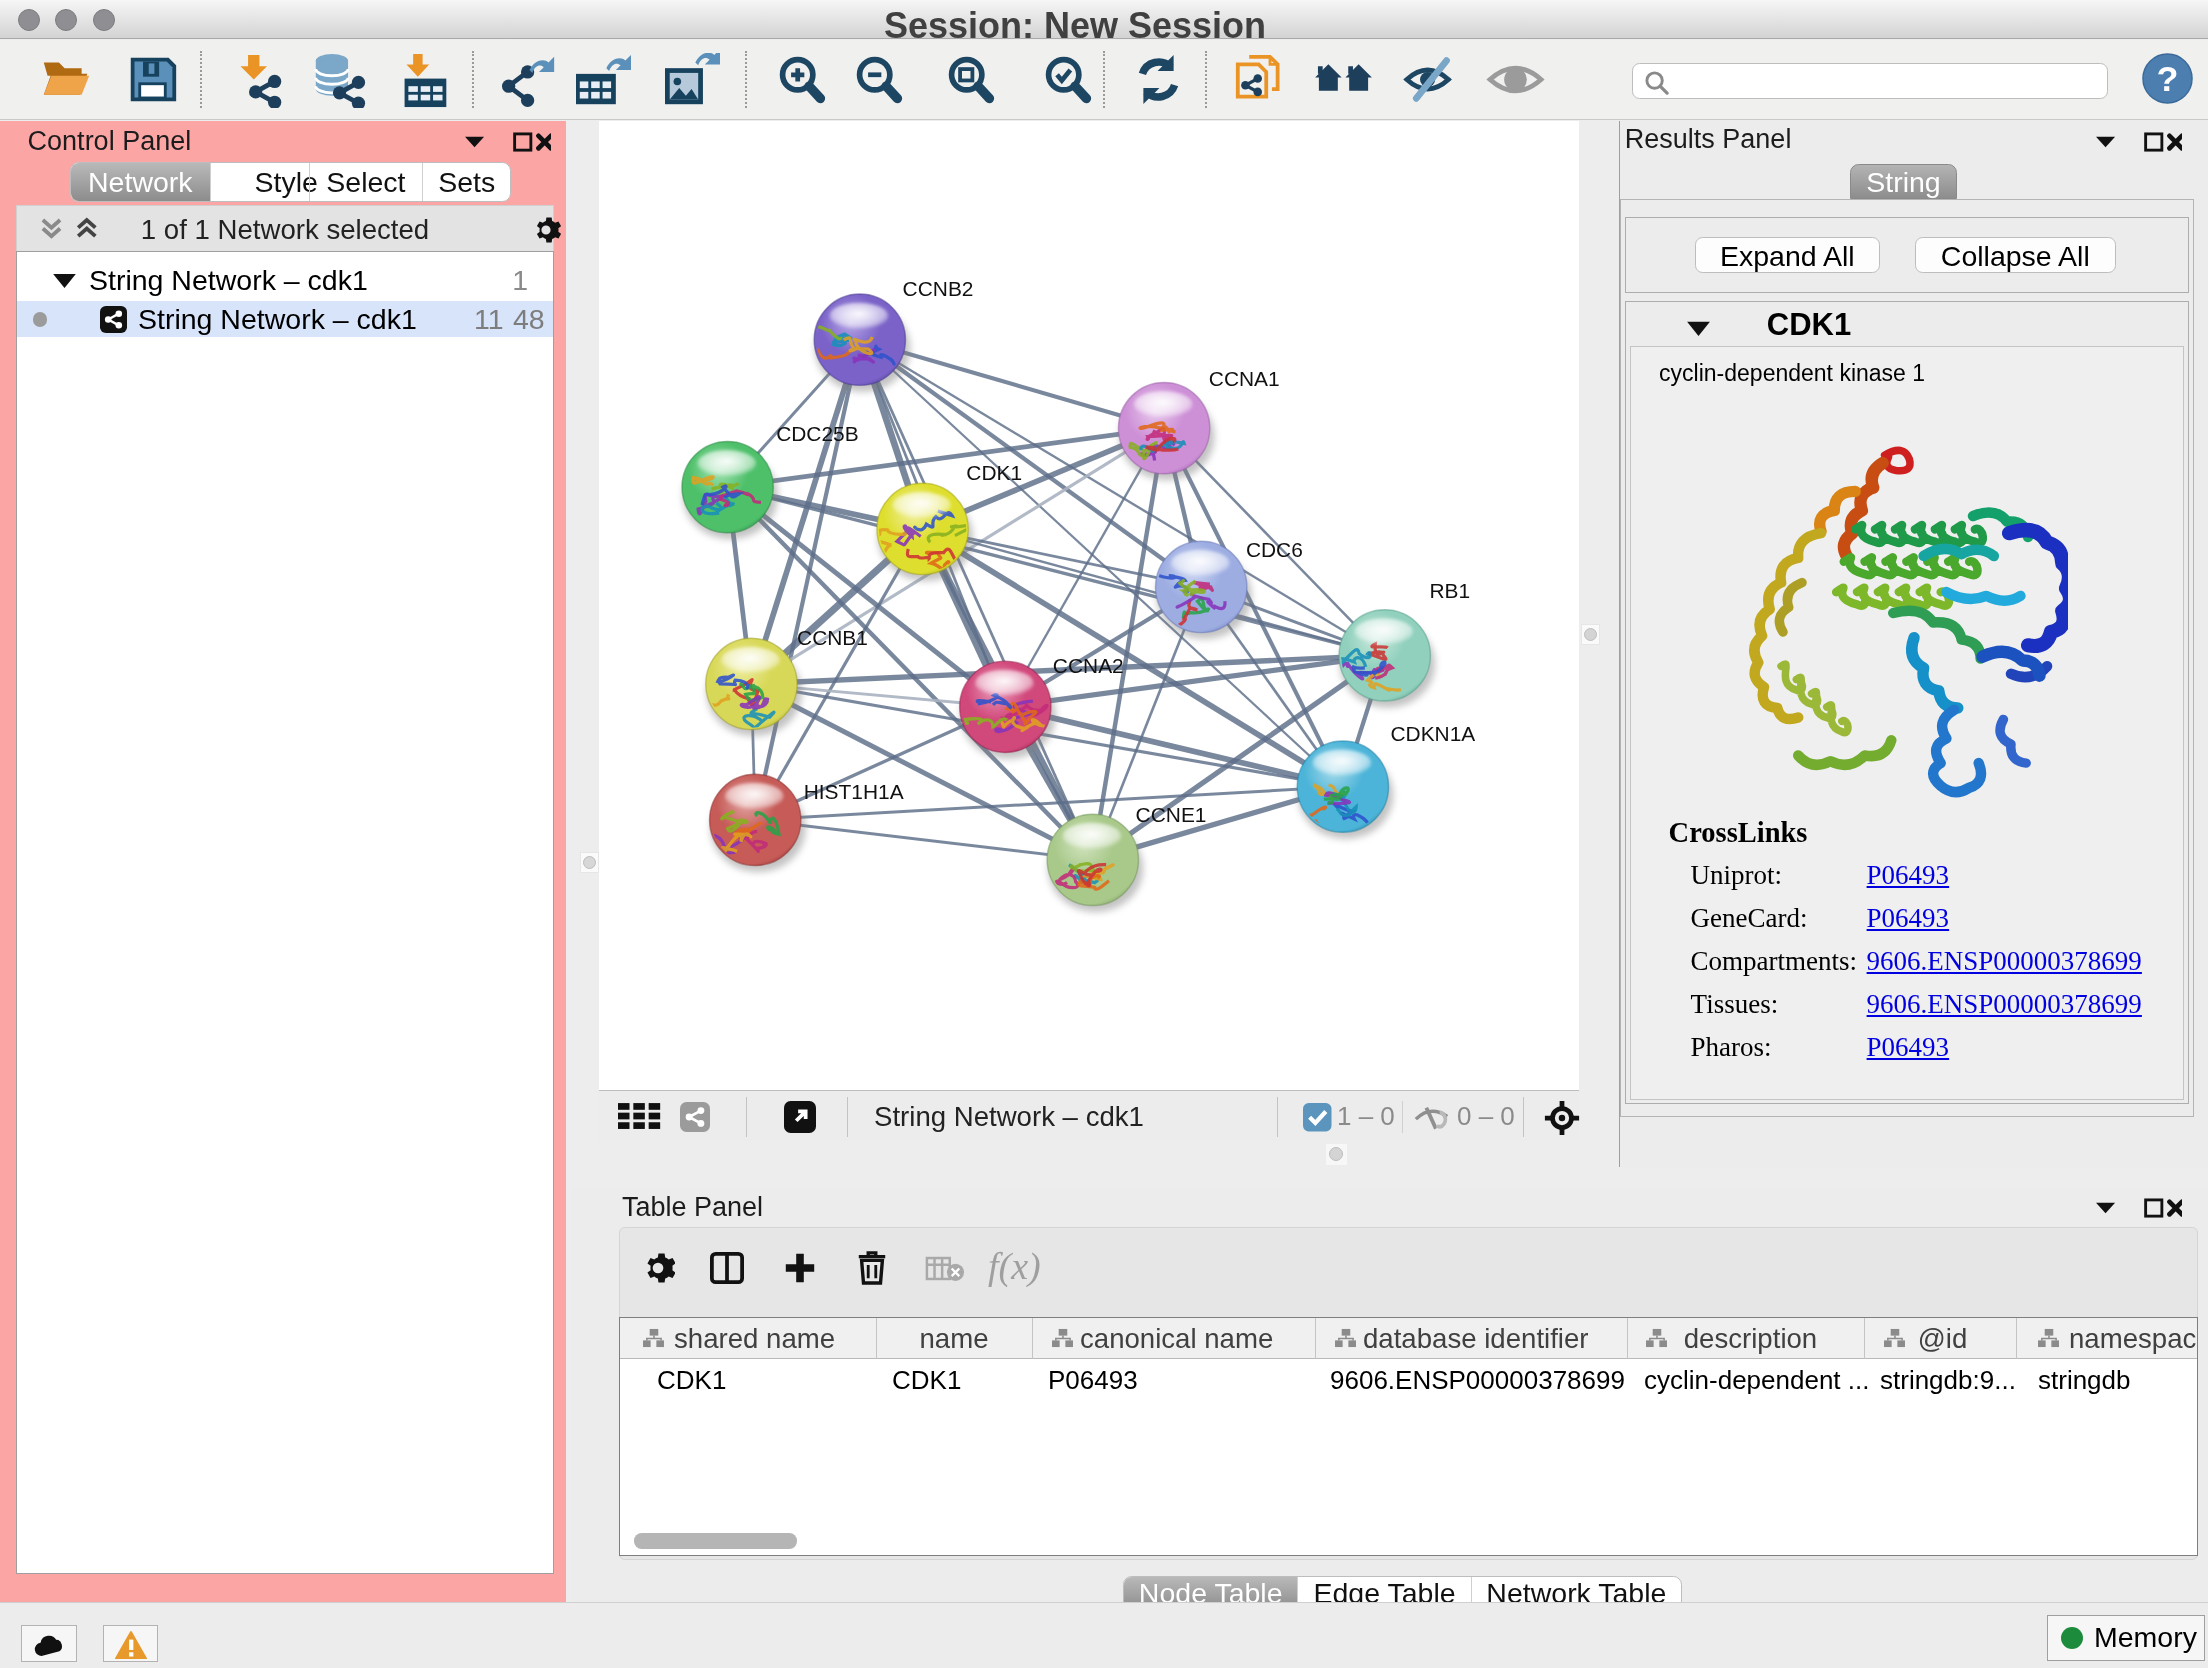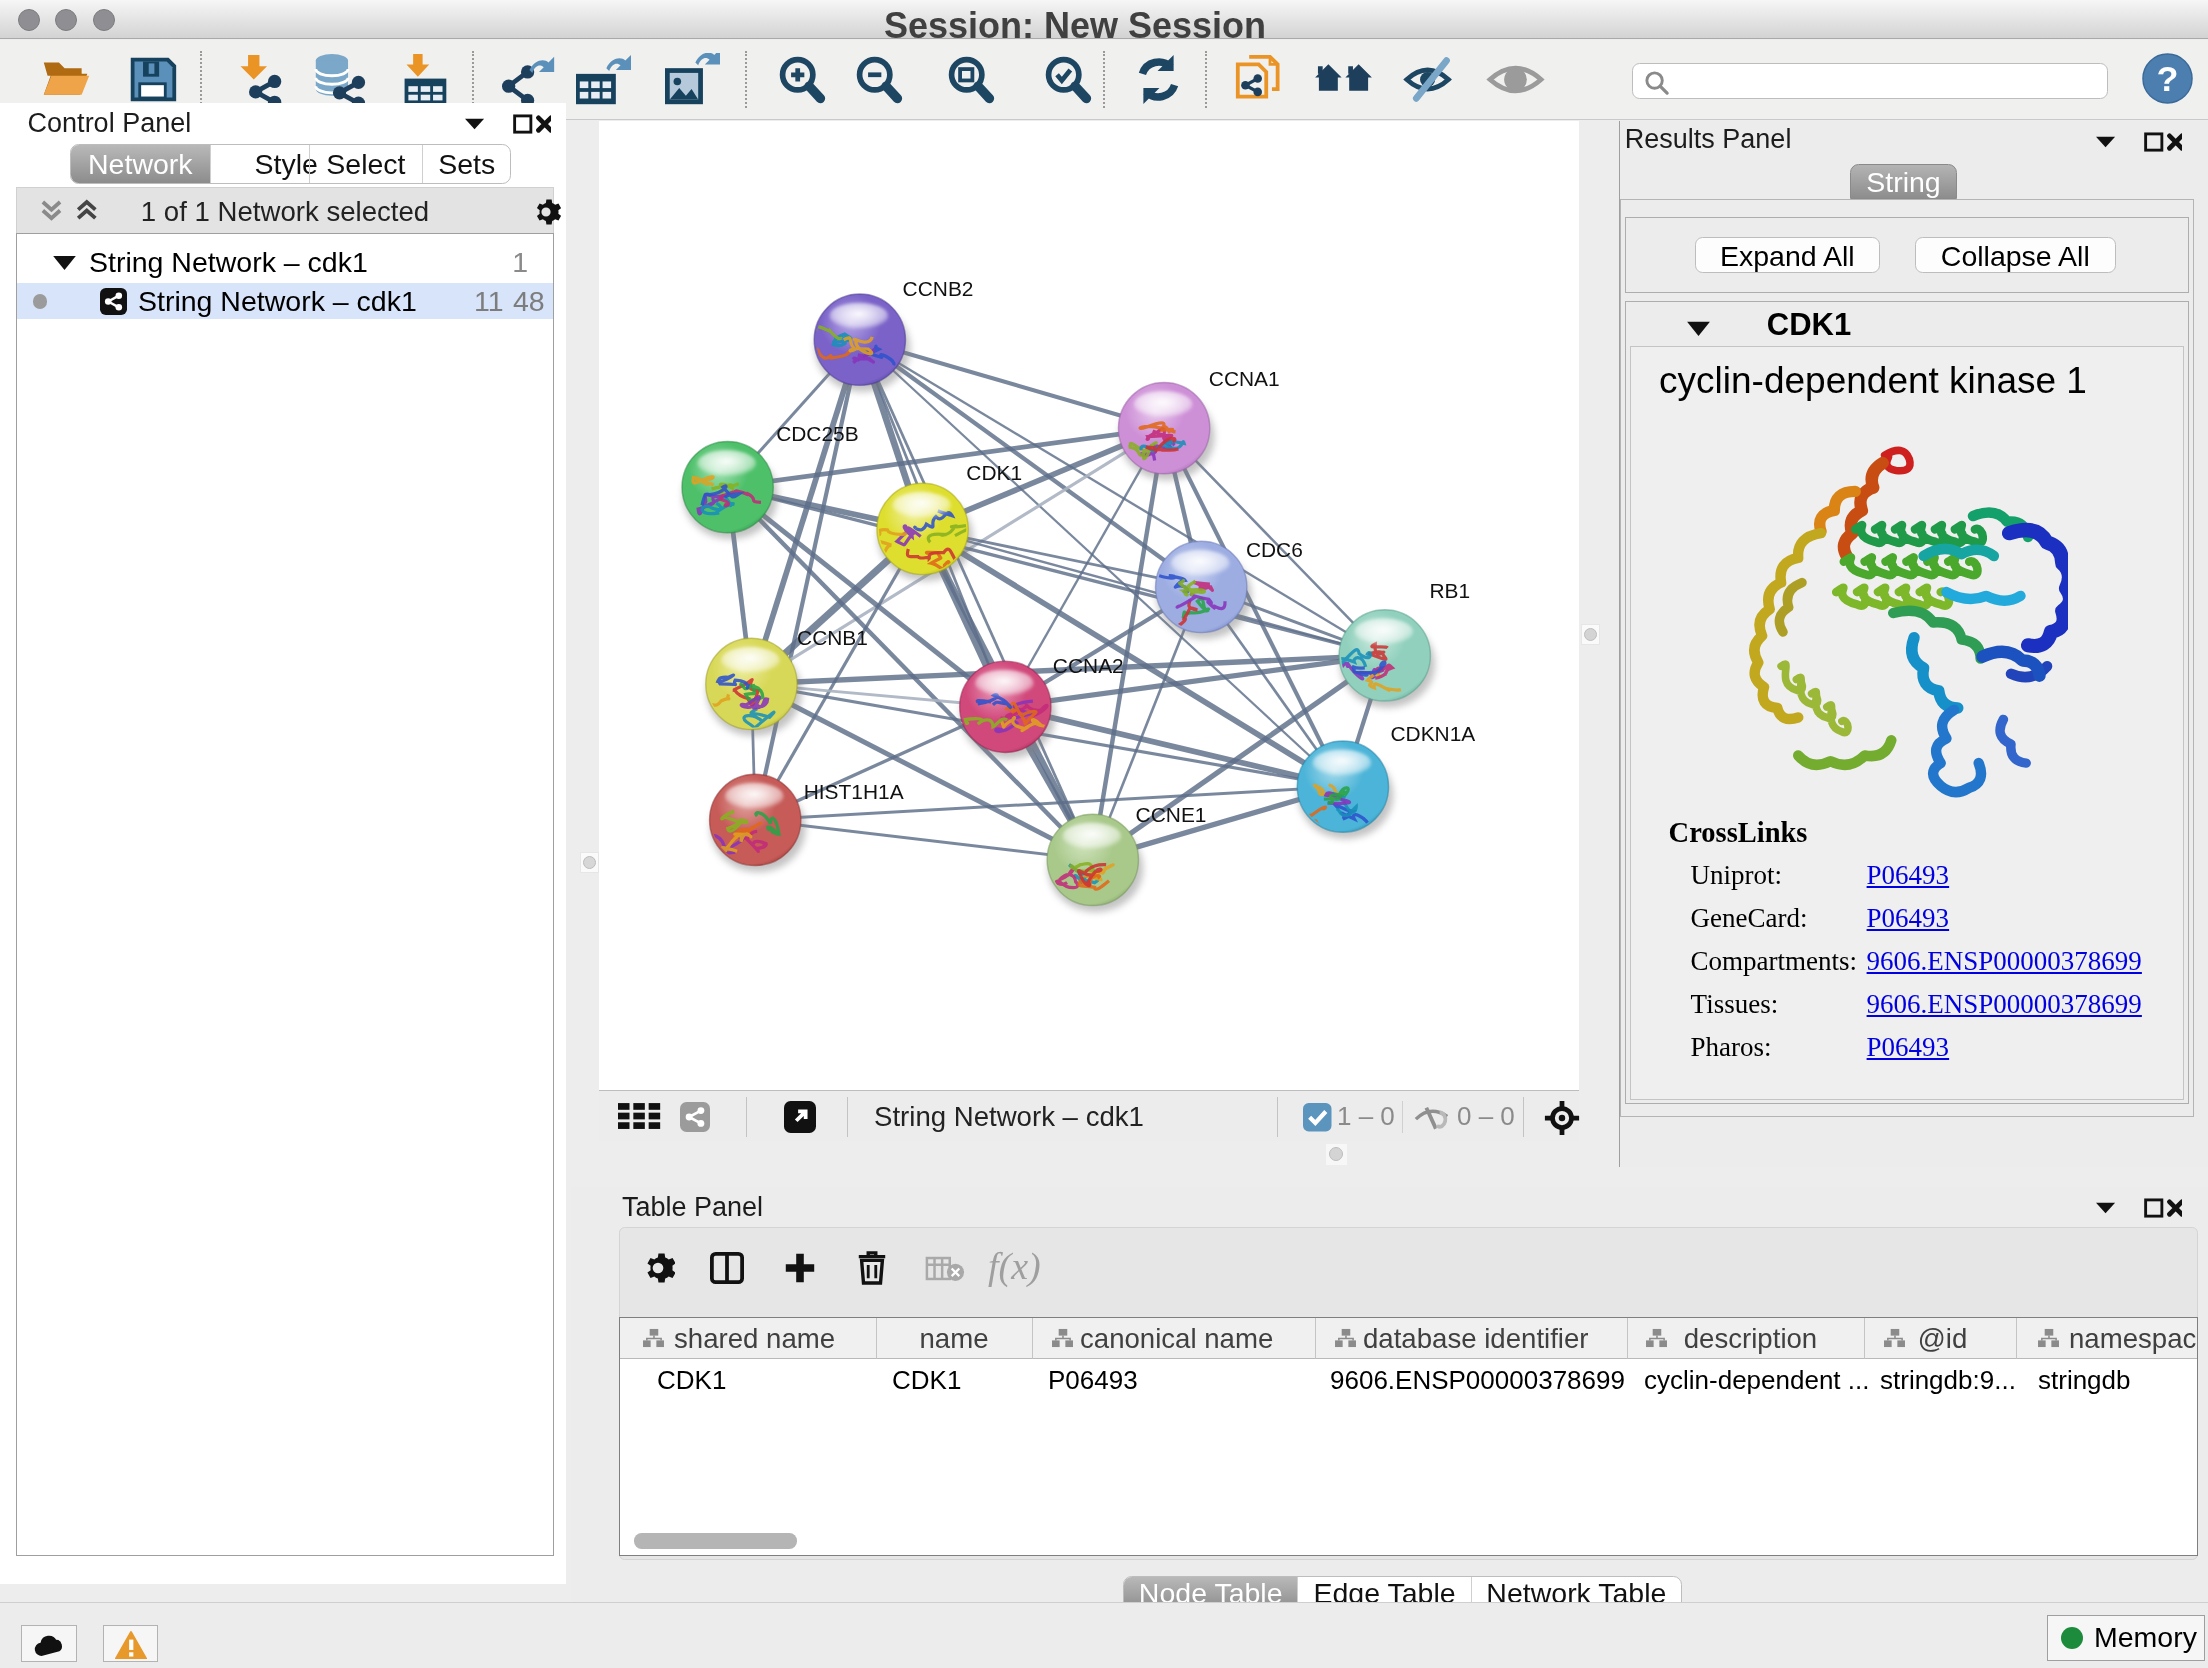--- a/index.html
+++ b/index.html
@@ -12,21 +12,21 @@
   background:linear-gradient(#f6f6f6,#d3d3d3); border-bottom:1px solid #a9a9a9; }
 .tl { width:22px; height:22px; border-radius:50%; background:#8f8f93; border:1px solid #7c7c80; top:8.6px; }
 #title { width:2150px; top:4.8px; text-align:center; font-size:36px; font-weight:bold; color:#404040; }
 
 
 #toolbar { left:0; top:40px; width:2208px; height:80px; background:#f0f0ef; border-bottom:1px solid #c9c9c9; }
 .tsep { top:11.4px; width:0px; height:57px; border-left:2.9px dotted #9a9a9a; }
 .ticon { top:13.3px; }
 
 
-#cpanel { left:0; top:103px; width:566px; height:1481px; background:#ffffff; }
+#cpanel { left:0; top:121px; width:566px; height:1481px; background:#fca5a5; }
 #netpanel { left:599px; top:121px; width:980px; height:969px; background:#ffffff; }
 #netstrip { left:599px; top:1090px; width:980px; height:51px; background:#ececec; border-top:1px solid #bdbdbd; }
 #rpanel { left:1619px; top:121px; width:590px; height:1046px; background:#ececec; border-left:1px solid #9f9f9f; }
 #tpanel { left:571px; top:1167px; width:1638px; height:435px; background:#ececec;margin-top:20px; }
 #statusbar { left:0; top:1602px; width:2208px; height:67px; background:#ececec; border-top:1px solid #cfcfcf; }
 
 .phead { font-size:27px; color:#1c1c1c; }
 
 
 .seg { display:flex; border:1px solid #bdbdbd; border-radius:8.6px; overflow:hidden; background:#fff; }
@@ -640,21 +640,21 @@
     <div class="abs" style="left:69px;top:19px;width:185px;height:36px;background:#fdfdfd;border:1px solid #bdbdbd;border-radius:7.6px;font-size:28.5px;text-align:center;line-height:36px;">Expand All</div>
     <div class="abs" style="left:289px;top:19px;width:201px;height:36px;background:#fdfdfd;border:1px solid #bdbdbd;border-radius:7.6px;font-size:28.5px;text-align:center;line-height:36px;">Collapse All</div>
   </div>
 
   <div class="abs" style="left:4.8px;top:180px;width:564px;height:803px;background:#ececec;border:1px solid #adadad;">
     <svg class="abs" style="left:59px;top:17px;" width="27" height="19" viewBox="0 0 28 20">
         <path d="M2 3 L26 3 L14 18 Z" fill="#111"></path>
       </svg>
     <div class="abs" style="left:141px;top:4.8px;font-size:31px;font-weight:bold;color:#000;">CDK1</div>
     <div class="abs" style="left:3.8px;top:44px;width:554px;height:754px;background:#efefef;border:1px solid #c4c4c4;">
-      <div class="abs" style="left:28.5px;top:13.3px;font-size:37px;color:#000;">cyclin-dependent kinase 1</div>
+      <div class="abs" style="left:28.5px;top:13.3px;font-size:23px;color:#000;">cyclin-dependent kinase 1</div>
       <svg class="abs" style="left:38px;top:95px;" width="399" height="361" viewBox="0 0 420 380">
 <g fill="none" stroke-linecap="round" stroke-linejoin="round">
 <path d="M227 14 q20 -12 26 4 q4 14 -14 12 q-14 -2 -8 -14" stroke="#cf2020" stroke-width="8"></path>
 <path d="M225 22 q-16 10 -10 26 q-18 6 -12 24 q-16 8 -10 24 q-14 10 -6 24" stroke="#c74d12" stroke-width="13"></path>
 <path d="M196 52 q-22 0 -22 20 q-20 4 -14 22" stroke="#d98414" stroke-width="12"></path>
 <path d="M160 96 q-26 4 -24 26 q-22 4 -18 26 q-18 8 -12 28 q-16 10 -8 28 q-14 12 -4 28 q-10 16 6 26 q-6 20 14 22 q4 16 22 10" stroke="#c2a81e" stroke-width="11"></path>
 <path d="M140 148 q-20 8 -14 26 q-16 10 -6 26" stroke="#ad9f26" stroke-width="10"></path>
 <path d="M118 236 C 132 225 111 255 134 261 C 144 267 141 247 134 250 C 148 239 127 269 150 276 C 160 281 157 262 150 265 C 164 254 143 284 166 290 C 176 296 173 276 166 279 C 180 268 159 298 182 305 C 192 310 189 290 182 294 " stroke="#9cb838" stroke-width="8"></path>
 <path d="M136 330 q14 16 34 6 q20 10 36 -6 q22 4 28 -16" stroke="#74ac30" stroke-width="11"></path>
 <path d="M196 92 C 215 79 187 97 217 105 C 230 112 226 88 217 92 C 236 79 208 97 238 105 C 251 112 247 88 238 92 C 257 79 229 97 259 105 C 272 112 268 88 259 92 C 278 79 250 97 280 105 C 293 112 289 88 280 92 C 299 79 271 97 301 105 C 314 112 310 88 301 92 C 320 79 292 97 322 105 C 335 112 331 88 322 92 " stroke="#1f9a48" stroke-width="9"></path>

